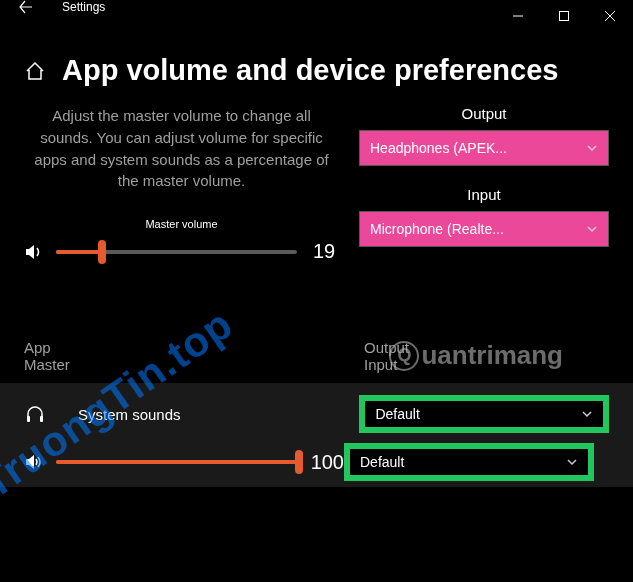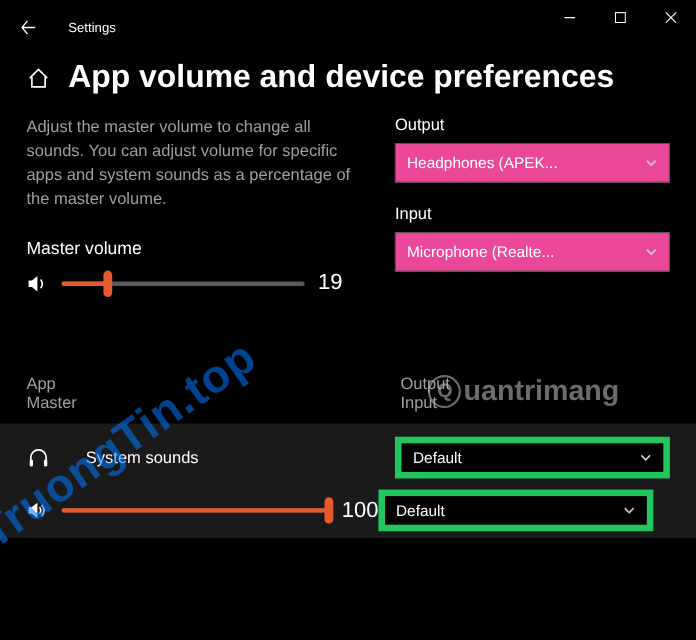--- a/index.html
+++ b/index.html
@@ -7,21 +7,21 @@
   width: 633px;
   height: 582px;
   background: #000;
   color: #fff;
   font-family: "Segoe UI", Arial, sans-serif;
   overflow: hidden;
   position: relative;
 }
 .titlebar {
   display: flex;
-  align-items: flex-end;
+  align-items: flex-start;
   height: 32px;
   padding-left: 10px;
 }
 .titlebar .back {
   width: 32px;
   display: flex;
   align-items: center;
   justify-content: center;
   color: #fff;
 }
@@ -50,36 +50,37 @@
 .header .home {
   margin-right: 16px;
 }
 .header h1 {
   font-size: 29px;
   font-weight: 700;
 }
 .content {
   display: flex;
   padding: 0 24px;
-  gap: 40px;
+  gap: 20px;
+  text-align: center;
 }
 .left {
   width: 320px;
 }
 .right {
   flex: 1;
 }
 .desc {
   color: #9f9f9f;
   font-size: 15px;
   line-height: 1.45;
   margin-bottom: 26px;
 }
 .label {
-  font-size: 16px;
+  font-size: 11px;
   color: #fff;
   margin-bottom: 10px;
 }
 .slider-row {
   display: flex;
   align-items: center;
   gap: 12px;
 }
 .slider-track {
   position: relative;

